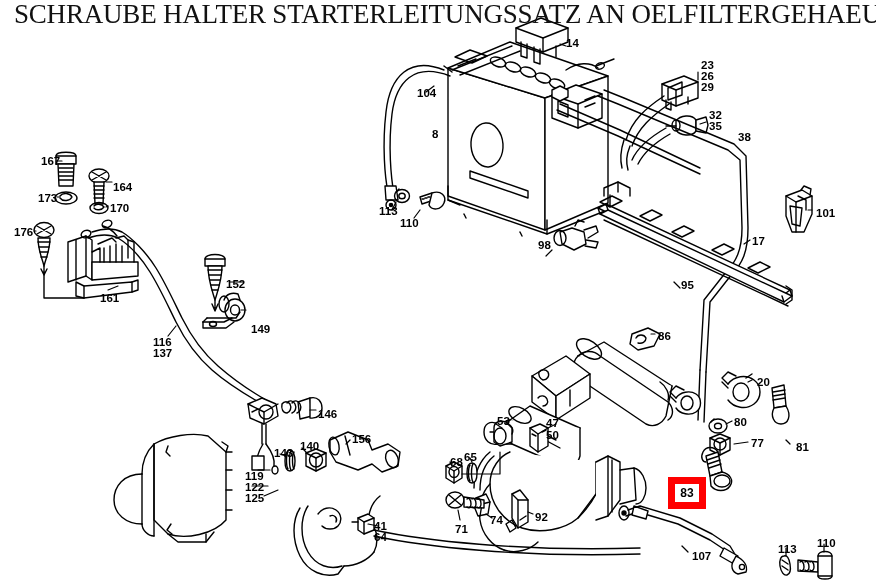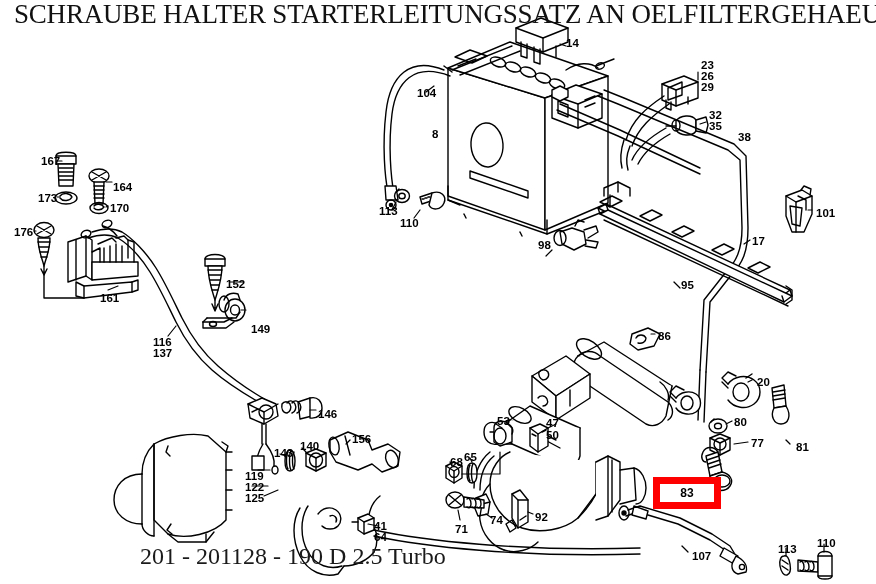--- a/index.html
+++ b/index.html
@@ -567,21 +567,20 @@
       <path d="M824 544 L824 552"></path>
       <path d="M378 526 L368 524"></path>
       <path d="M492 518 L486 514"></path>
       <path d="M533 514 L528 512"></path>
       <path d="M460 520 L458 510"></path>
     </g>
   </svg>
 
   <div id="title">SCHRAUBE HALTER STARTERLEITUNGSSATZ AN OELFILTERGEHAEUSE; I</div>
 
-  <div id="caption">201 - 201128 - 190 D 2.5 Turbo</div>
 
   <div id="callout-layer">
       <div class="lbl" style="left: 566px; top: 38px;">14</div>
       <div class="lbl" style="left: 701px; top: 60px;">23</div>
       <div class="lbl" style="left: 701px; top: 71px;">26</div>
       <div class="lbl" style="left: 701px; top: 82px;">29</div>
       <div class="lbl" style="left: 417px; top: 88px;">104</div>
       <div class="lbl" style="left: 709px; top: 110px;">32</div>
       <div class="lbl" style="left: 709px; top: 121px;">35</div>
       <div class="lbl" style="left: 738px; top: 132px; text-align: center;">38</div>
@@ -622,17 +621,17 @@
       <div class="lbl" style="left: 490px; top: 515px;">74</div>
       <div class="lbl" style="left: 535px; top: 512px;">92</div>
       <div class="lbl" style="left: 455px; top: 524px;">71</div>
       <div class="lbl" style="left: 374px; top: 521px;">41</div>
       <div class="lbl" style="left: 374px; top: 532px;">64</div>
       <div class="lbl" style="left: 692px; top: 551px;">107</div>
       <div class="lbl" style="left: 778px; top: 544px;">113</div>
       <div class="lbl" style="left: 817px; top: 538px;">110</div>
     </div>
 
-  <div id="hl" style="left: 653px; top: 477px; width: 68px; height: 32px; border-color: rgb(255, 0, 0);">
+  <div id="hl" style="left: 668px; top: 477px; width: 38px; height: 32px; border-color: rgb(255, 0, 0);">
     <div class="hl-num">83</div>
   </div>
 
 </div>
 
 </body></html>

